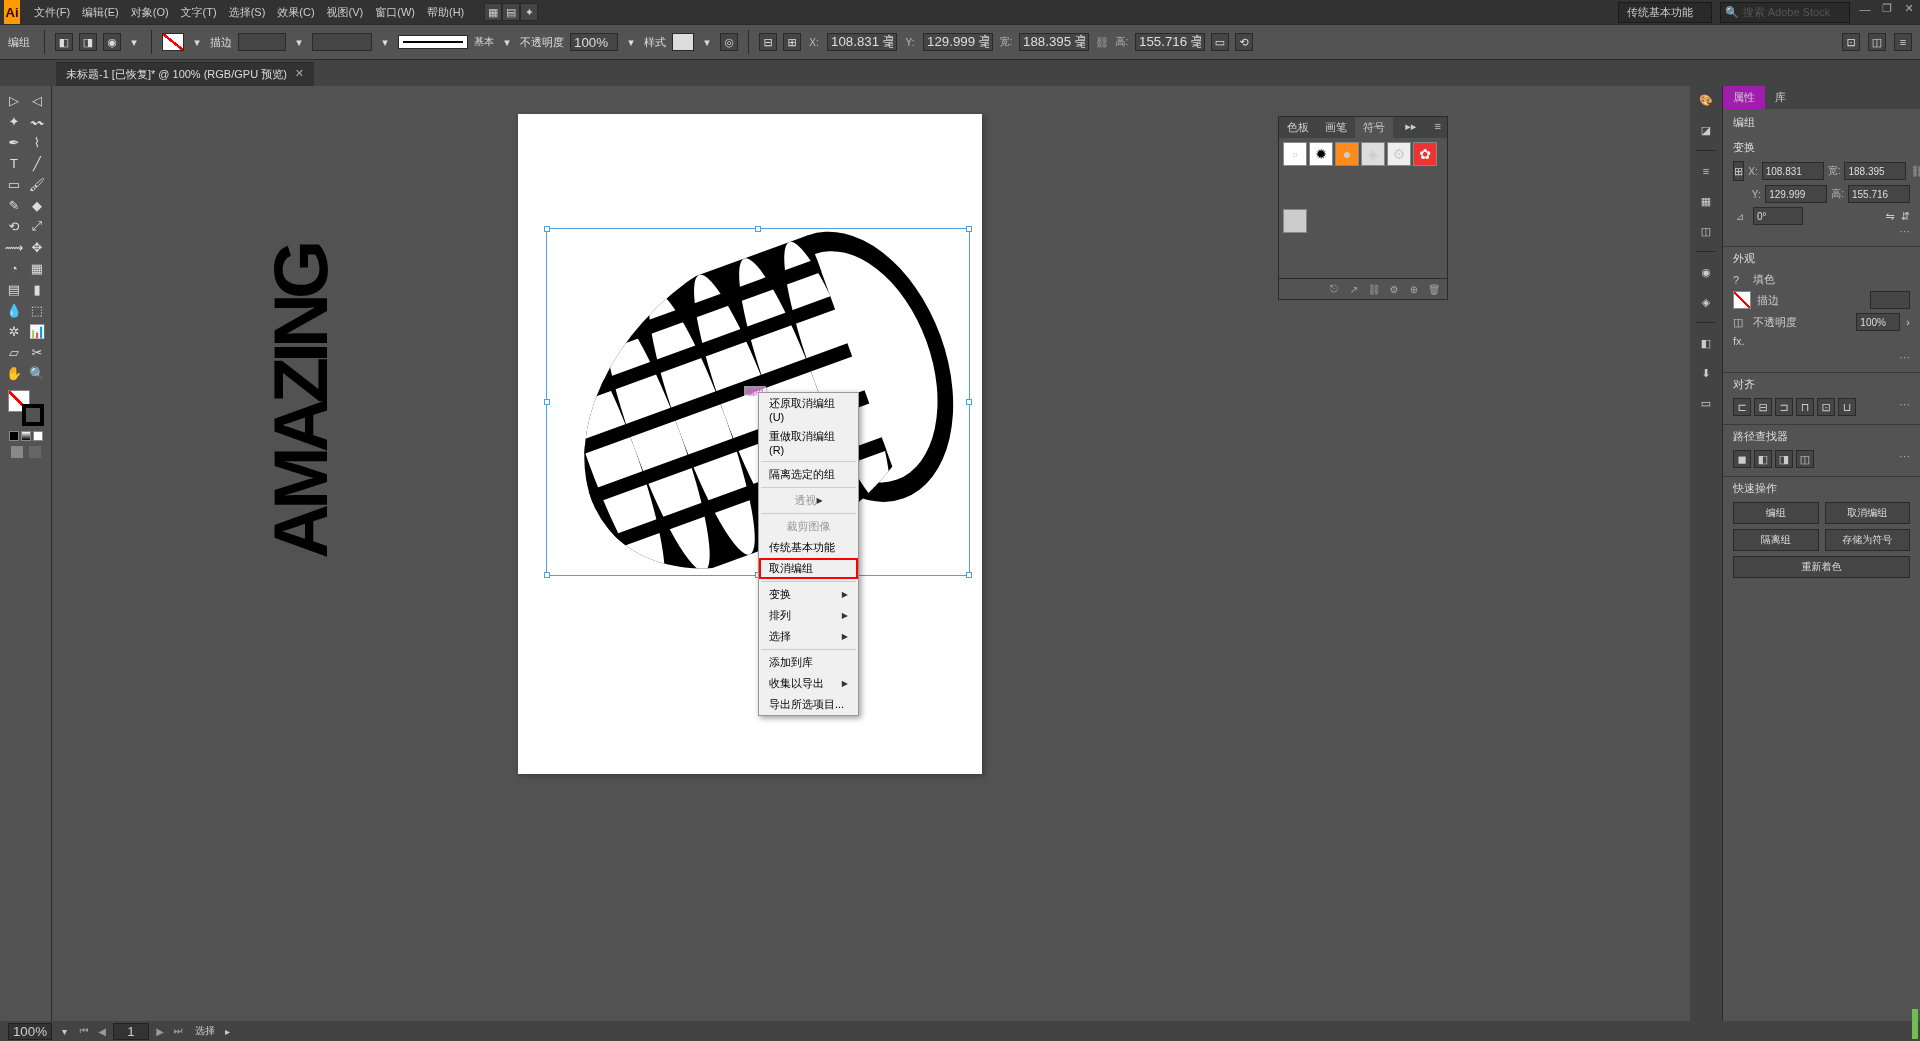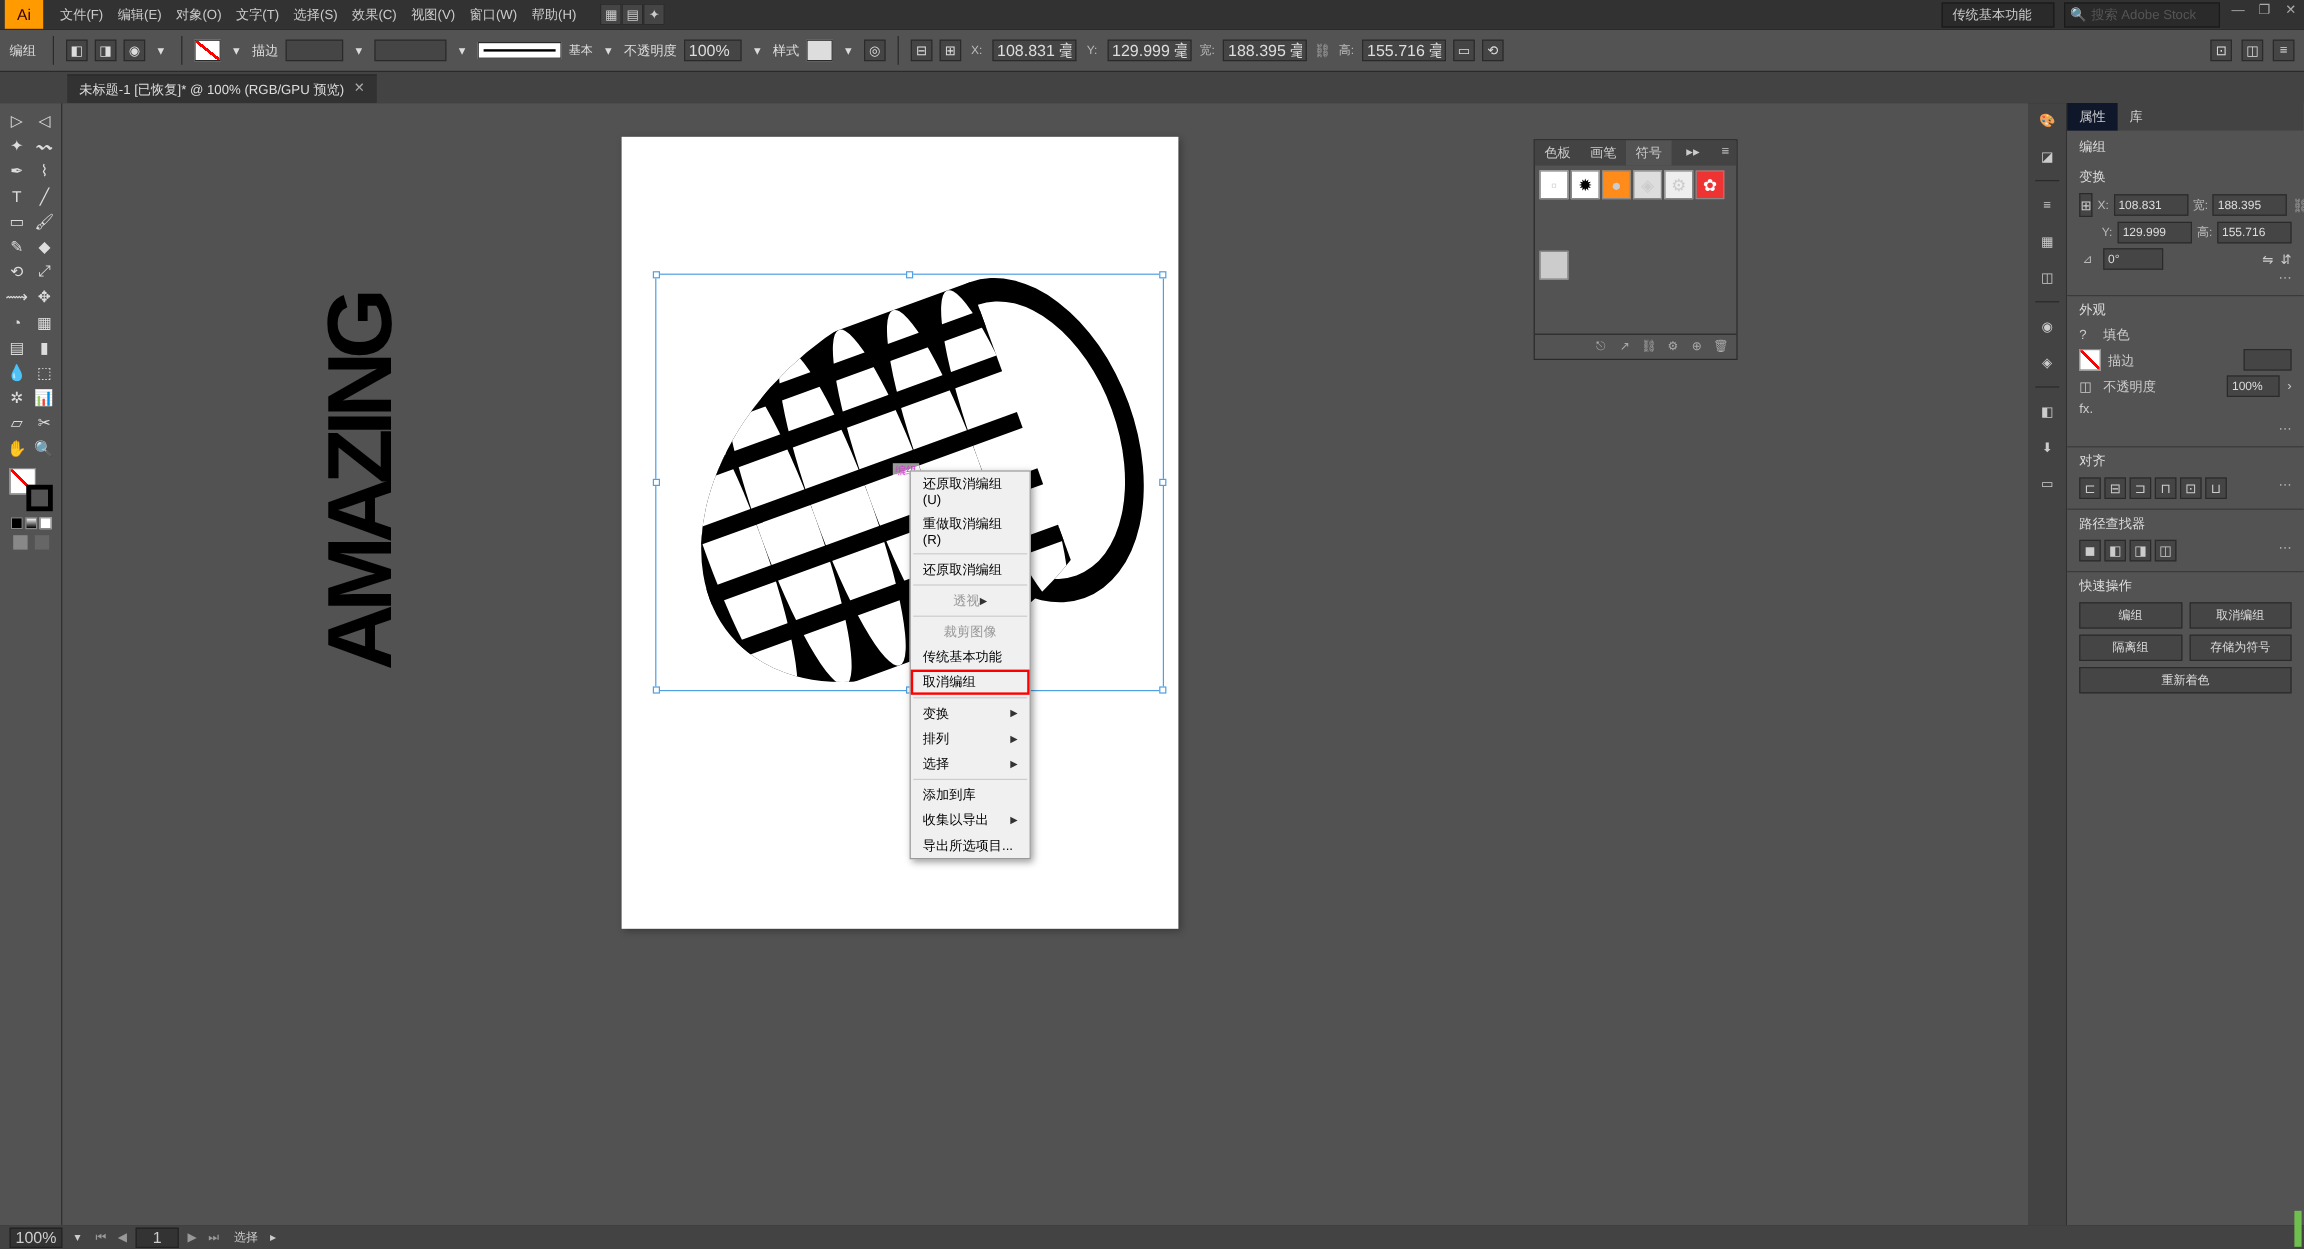--- a/index.html
+++ b/index.html
@@ -1,20 +1,20 @@
 <!DOCTYPE html>
 <html><head>
 <meta charset="utf-8">
 <style>
 * { margin:0; padding:0; box-sizing:border-box; font-family:"Microsoft YaHei",sans-serif; }
 body { background:#323232; width:1920px; height:1041px; overflow:hidden; position:relative; color:#ccc; font-size:11px; }
 
 
 .menubar { height:24px; background:#323232; display:flex; align-items:center; padding:0 4px; }
-.app-logo { width:32px; height:24px; background:#ff9a00; color:#330000; font-weight:normal; display:flex; align-items:center; justify-content:center; font-size:13px; margin-right:8px; }
+.app-logo { width:16px; height:24px; background:#ff9a00; color:#330000; font-weight:bold; display:flex; align-items:center; justify-content:center; font-size:13px; margin-right:8px; }
 .menubar .menu-item { padding:0 6px; cursor:default; }
 .menubar-right { margin-left:auto; display:flex; align-items:flex-start; gap:8px; }
 .workspace-dd { background:#2a2a2a; border:1px solid #1a1a1a; padding:2px 18px 2px 8px; font-size:11px; color:#ccc; }
 .search-stock { background:#2a2a2a; border:1px solid #1a1a1a; padding:2px 4px; width:130px; color:#555; display:flex; align-items:center; gap:4px; }
 .win-btn { width:14px; height:14px; display:flex; align-items:center; justify-content:center; color:#aaa; }
 
 
 .controlbar { height:36px; background:#535353; border-top:1px solid #2a2a2a; border-bottom:1px solid #2a2a2a; display:flex; align-items:center; padding:0 8px; gap:6px; font-size:11px; color:#ddd; }
 .ctrl-label { margin-right:4px; }
 .ctrl-ico { width:18px; height:18px; display:flex; align-items:center; justify-content:center; background:#454545; border:1px solid #2a2a2a; }
@@ -79,21 +79,21 @@
 
 
 .dock { width:32px; background:#434343; display:flex; flex-direction:column; align-items:center; padding-top:4px; gap:10px; }
 .dock-ico { width:20px; height:20px; color:#ccc; display:flex; align-items:center; justify-content:center; }
 .dock-sep { width:20px; height:1px; background:#2a2a2a; }
 
 
 .props { width:198px; background:#535353; border-left:1px solid #2a2a2a; overflow:auto; }
 .props-tabs { display:flex; background:#434343; }
 .props-tab { padding:4px 10px; font-size:11px; }
-.props-tab.active { background:#0f172a; }
+.props-tab.active { background:#a21caf; }
 .props-title { padding:6px 10px; font-size:11px; color:#ddd; }
 .props-sec { padding:4px 10px 8px 10px; border-bottom:1px solid #3a3a3a; }
 .props-sec-hd { font-size:11px; color:#ddd; margin-bottom:6px; display:flex; justify-content:space-between; }
 .props-row { display:flex; align-items:center; gap:4px; margin-bottom:4px; }
 .plabel { width:14px; font-size:10px; color:#bbb; text-align:center; }
 .pinput { background:#454545; border:1px solid #2a2a2a; color:#ddd; width:62px; height:18px; font-size:10px; padding:0 3px; }
 .link-ico { width:14px; color:#aaa; text-align:center; }
 .angle-row { display:flex; align-items:center; gap:6px; }
 .pbtn { flex:1; background:#454545; border:1px solid #2a2a2a; color:#ddd; text-align:center; padding:3px 0; font-size:10px; }
 .pbtn-row { display:flex; gap:6px; margin-bottom:5px; }
@@ -310,21 +310,21 @@
       <div class="sel-handle sh-bl"></div>
         <div class="sel-handle sh-b"></div>
         <div class="sel-handle sh-br"></div>
     </div>
     <div class="sel-label">编组</div>
 
     <div class="ctx-menu">
       <div class="ctx-item">还原取消编组(U)</div>
       <div class="ctx-item">重做取消编组(R)</div>
       <div class="ctx-sep"></div>
-      <div class="ctx-item">还原取消编组</div>
+      <div class="ctx-item">隔离选定的组</div>
       <div class="ctx-sep"></div>
       <div class="ctx-item ctx-sub disabled">
           <span>透视</span>
         </div>
       <div class="ctx-sep"></div>
       <div class="ctx-item disabled">裁剪图像</div>
       <div class="ctx-item">传统基本功能</div>
       <div class="ctx-item hl">取消编组</div>
       <div class="ctx-sep"></div>
       <div class="ctx-item ctx-sub">

